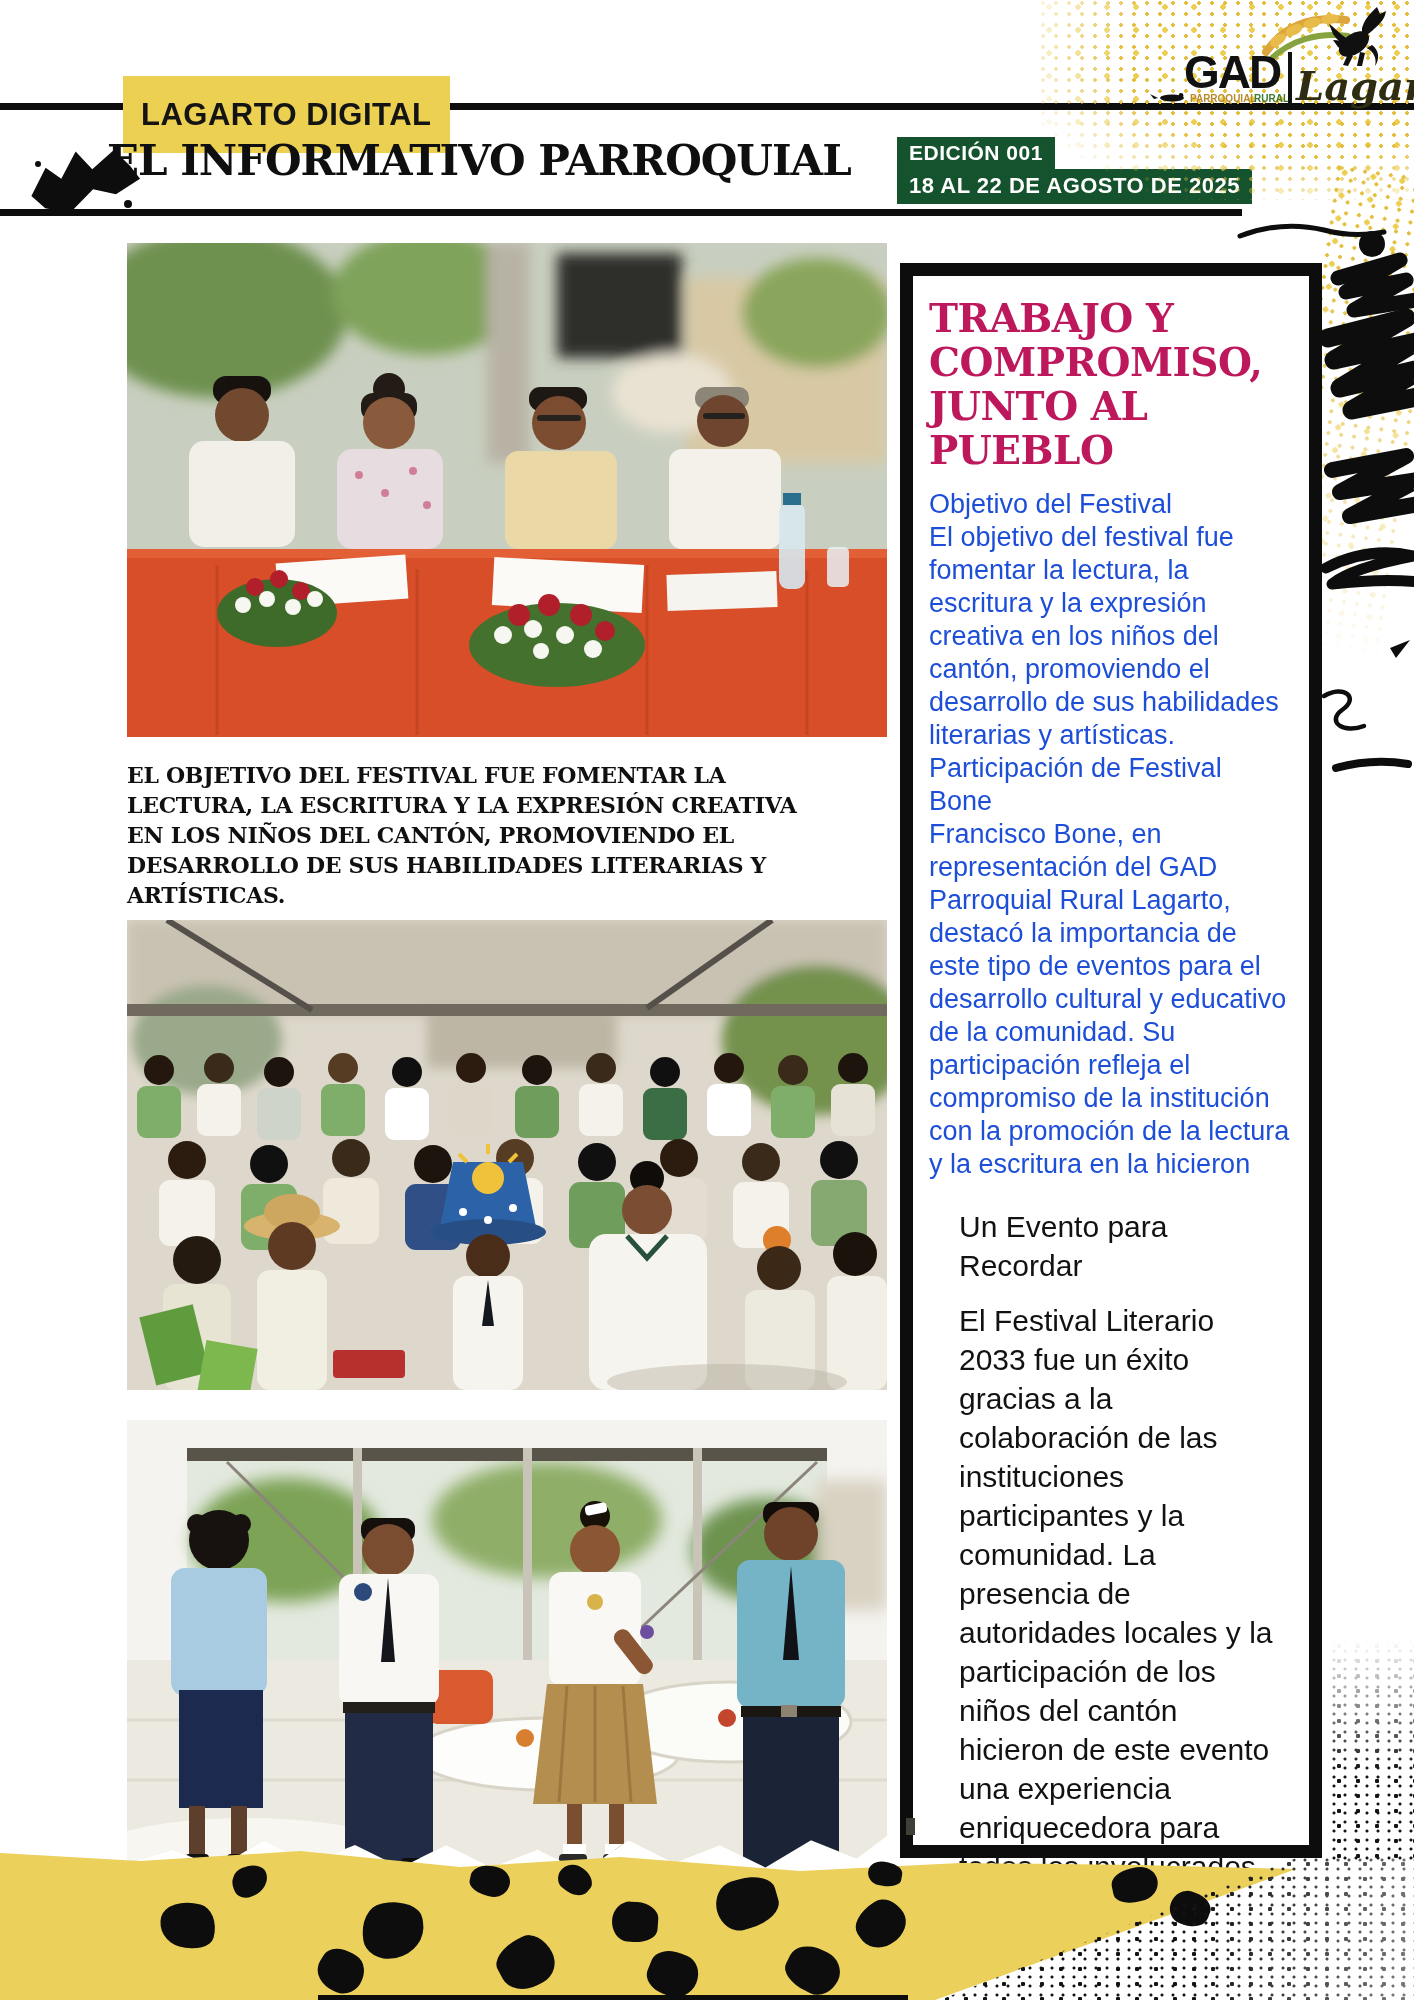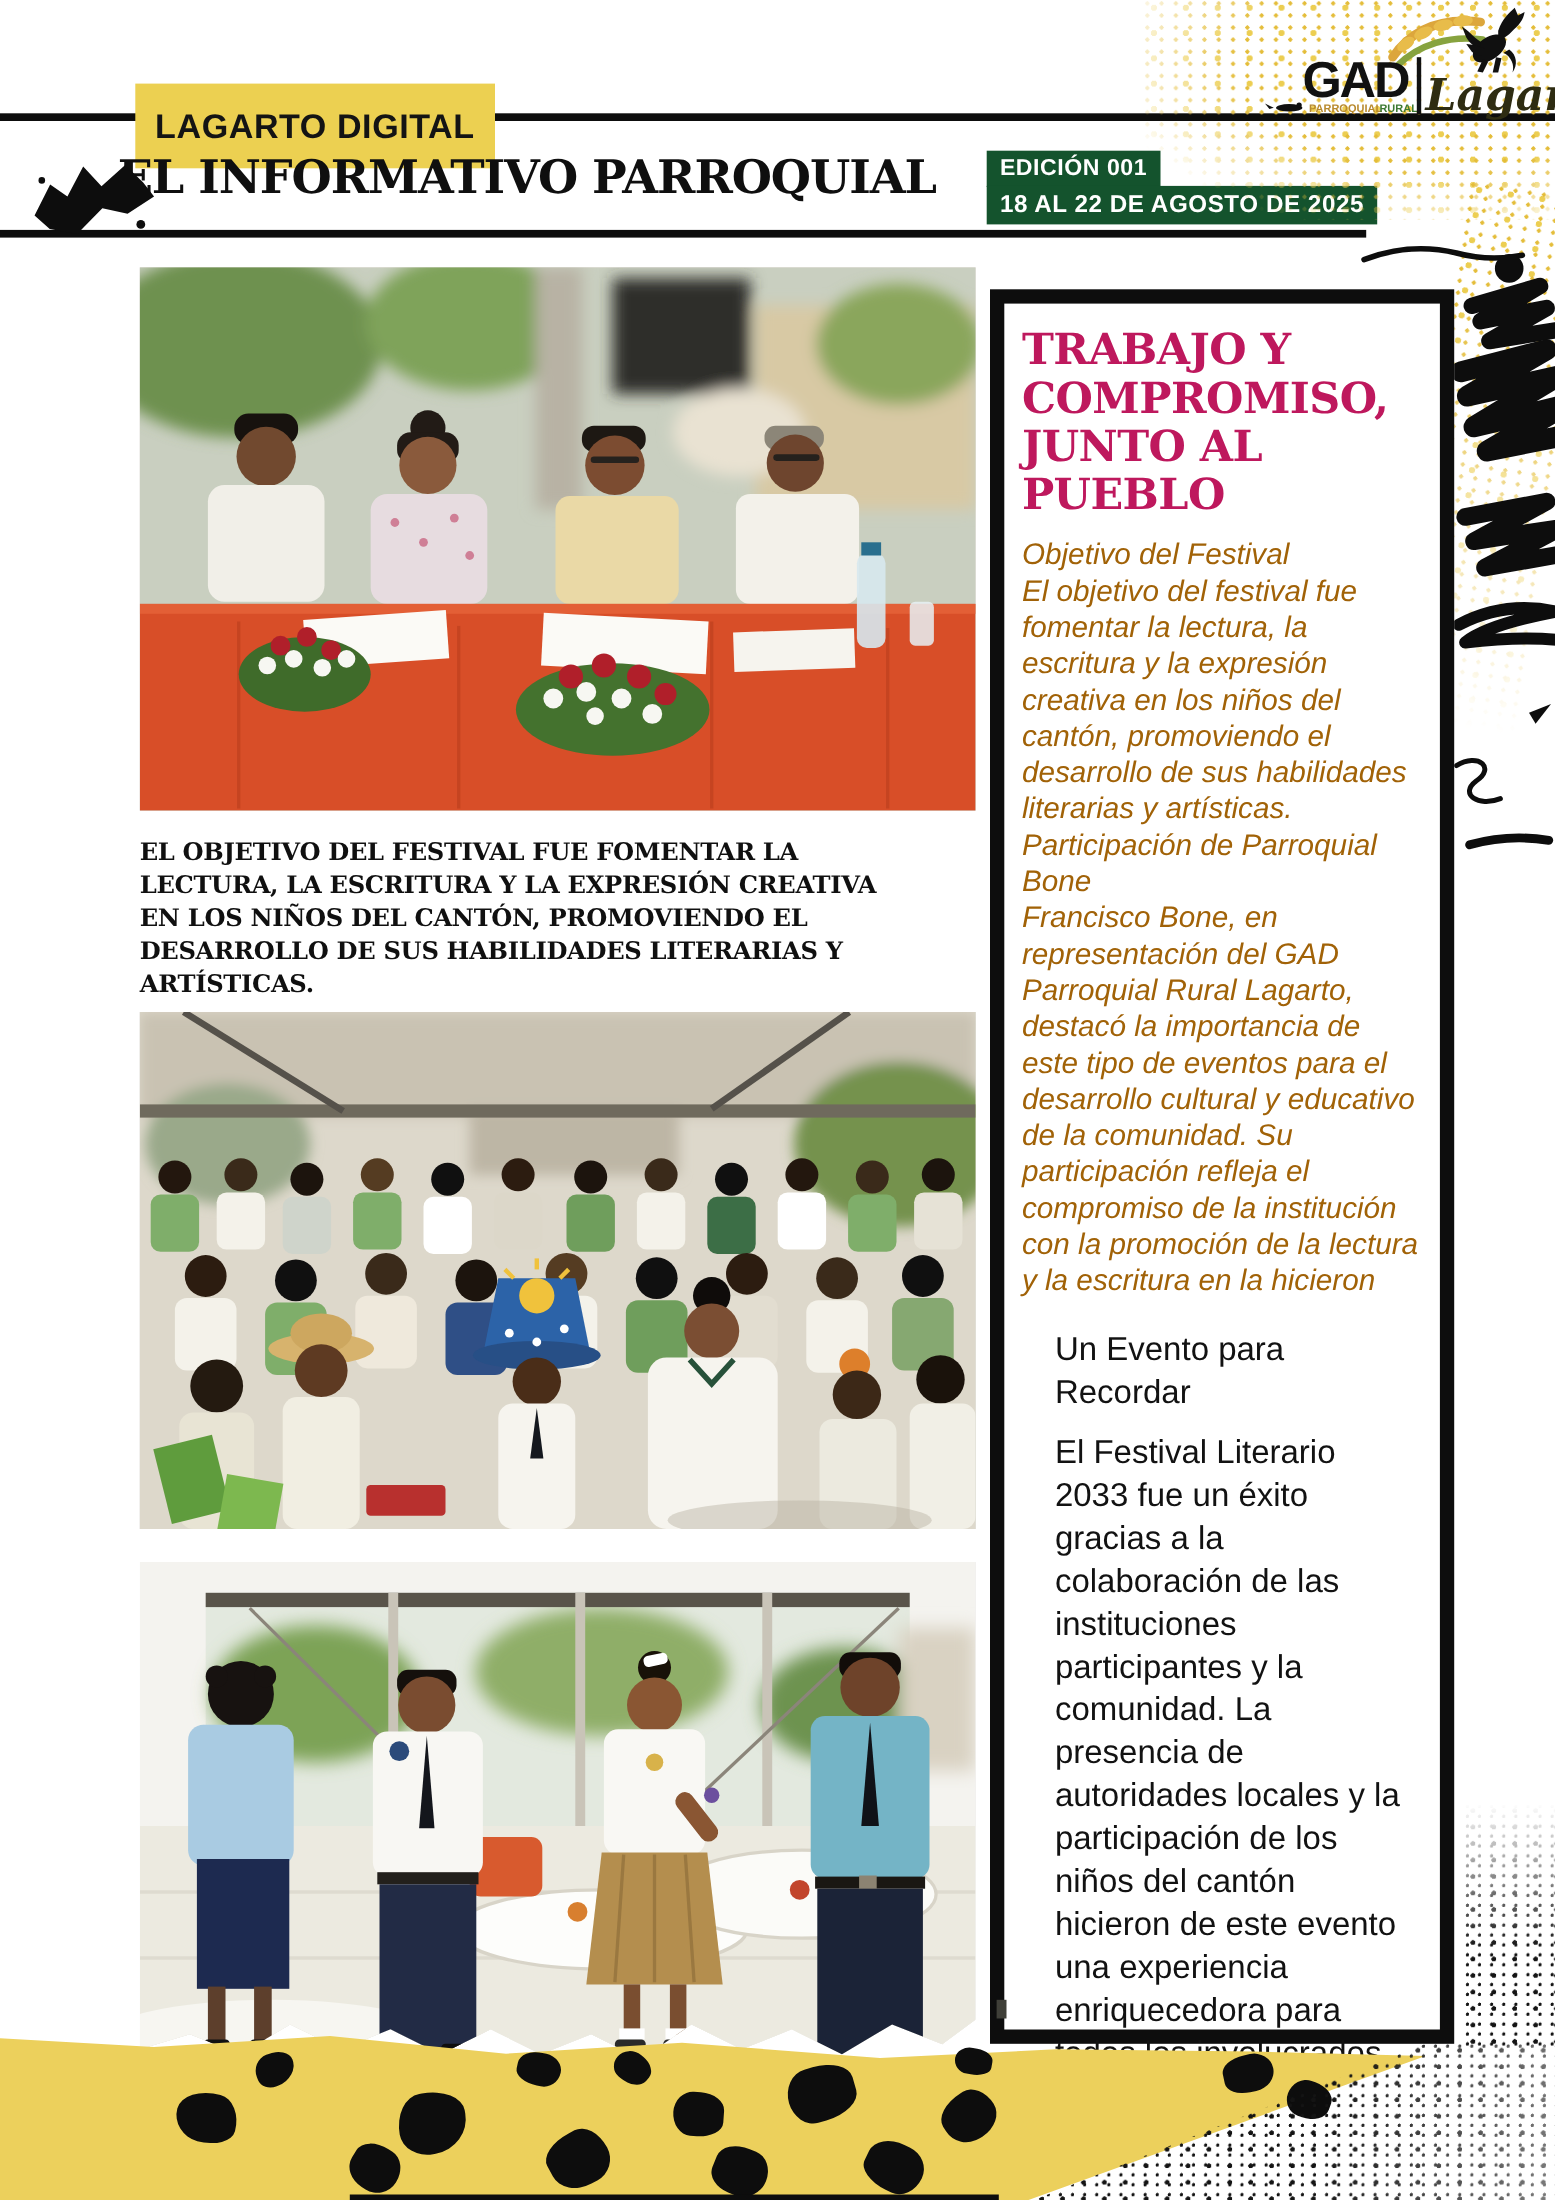--- a/index.html
+++ b/index.html
@@ -86,21 +86,21 @@
   
   .article-box{
     left:900px;top:263px;width:422px;height:1595px;box-sizing:border-box;
     background:#ffffff;border:13px solid #0d0d0d;
   }
   .article-title{
     margin:20px 12px 14px 16px;
     font-family:"DejaVu Serif","Liberation Serif",serif;font-weight:700;
     font-size:39px;line-height:44px;letter-spacing:-.5px;color:#be185d;white-space:pre-line;
   }
-  .article-body{margin:16px 18px 0 16px;font-size:27px;line-height:33px;color:#a16207;font-style:italic;}
+  .article-body{margin:16px 18px 0 16px;font-size:27px;line-height:33px;color:#1d4ed8;}
   .article-body p{margin:0;}
   .article-highlight{margin:26px 10px 0 30px;font-size:30px;line-height:39px;color:#121212;}
   .article-highlight p{margin:16px;}
   .end-mark{display:inline-block;vertical-align:baseline;margin-left:10px;}
   .end-mark .sq{display:inline-block;width:11px;height:16px;background:#15150f;}
   .end-mark .bar{display:inline-block;width:38px;height:9px;background:#8d8c7c;margin-left:1px;margin-bottom:3px;}
   .footnote-square{left:906px;top:1818px;width:9px;height:17px;background:#3f3f38;}
 
   
   .yellow-shape{
@@ -491,21 +491,21 @@
   </figure>
 
   <aside class="abs article-box">
     <h2 class="article-title">TRABAJO Y
 COMPROMISO,
 JUNTO AL
 PUEBLO</h2>
     <div class="article-body">
       <p>Objetivo del Festival</p>
       <p>El objetivo del festival fue fomentar la lectura, la escritura y la expresión creativa en los niños del cantón, promoviendo el desarrollo de sus habilidades literarias y artísticas.</p>
-      <p>Participación de Parroquial Bone</p>
+      <p>Participación de Festival Bone</p>
       <p>Francisco Bone, en representación del GAD Parroquial Rural Lagarto, destacó la importancia de este tipo de eventos para el desarrollo cultural y educativo de la comunidad. Su participación refleja el compromiso de la institución con la promoción de la lectura y la escritura en la hicieron</p>
     </div>
     <div class="article-highlight">
       <p>Un Evento para Recordar</p>
       <p><span>El Festival Literario 2033 fue un éxito gracias a la colaboración de las instituciones participantes y la comunidad. La presencia de autoridades locales y la participación de los niños del cantón hicieron de este evento una experiencia enriquecedora para todos los involucrados.</span><span class="end-mark"><span class="sq"></span><span class="bar"></span></span></p>
     </div>
   </aside>
   <div class="abs footnote-square"></div>
 
   <div class="abs yellow-shape"></div>

